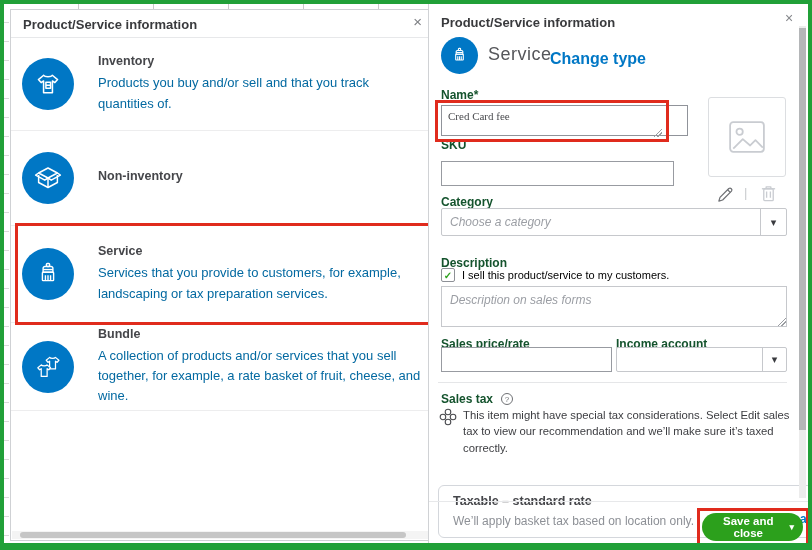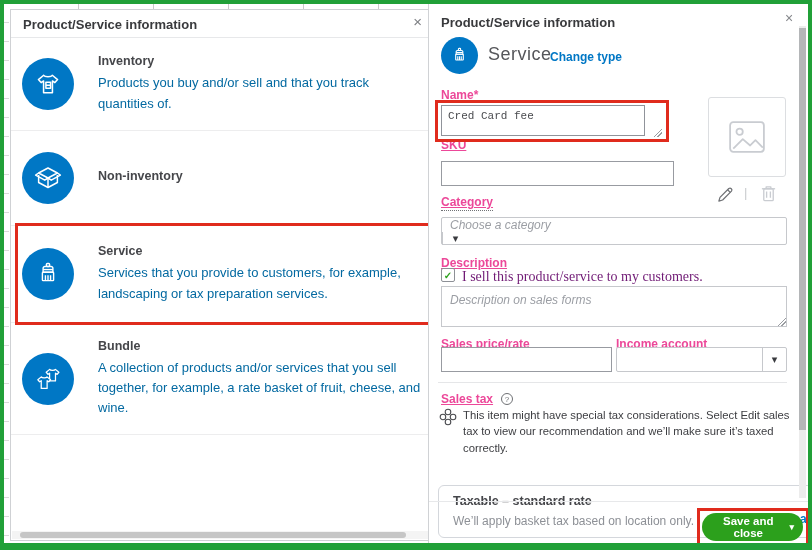--- a/index.html
+++ b/index.html
@@ -23,68 +23,68 @@
   .type-row { position:absolute; left:0; width:422px; display:flex; align-items:center;
     gap:24px; padding-left:11px; border-bottom:1px solid #ededee; background:#fff; }
   .type-circle { width:52px; height:52px; border-radius:50%; background:#0077c5;
     flex:0 0 52px; display:flex; align-items:center; justify-content:center; }
   .type-text { width:330px; }
   .type-title { font-weight:bold; font-size:12.5px; color:#45464a; margin-bottom:5px; }
   .type-desc { font-size:13px; color:#0369a1; line-height:1.55; }
   .row-1 { top:28px;  height:93px; }
   .row-2 { top:121px; height:95px; }
   .row-3 { top:216px; height:97px; }
-  .row-4 { top:313px; height:112px; }
+  .row-4 { top:313px; height:88px; }
   .service-annotation { position:absolute; left:4px; top:213px; width:418px; height:102px;
     border:3px solid #e02b1d; z-index:3; pointer-events:none; }
   .ld-hscroll { position:absolute; bottom:1px; left:1px; right:1px; height:8px; background:#f4f4f4; }
   .ld-hscroll-thumb { position:absolute; left:8px; top:1px; width:386px; height:6px; background:#c6c6c6; border-radius:3px; }
 
   
   .right-panel { position:absolute; left:424px; top:0; width:380px; height:539px;
     background:#fff; border-left:1px solid #d0d2d5; z-index:5; }
   .right-panel > * { position:absolute; }
   .rp-title { left:12px; top:11px; font-size:13px; font-weight:bold; color:#393a3d; }
   .rp-close { left:356px; top:6px; font-size:14px; color:#85878b; cursor:pointer; }
   .rp-vscroll { left:370px; top:22px; width:7px; height:472px; background:#ececec; }
   .rp-vscroll-thumb { position:absolute; left:0; top:2px; width:7px; height:402px; background:#b4b6b8; }
 
   .rp-type-circle { left:12px; top:33px; width:37px; height:37px; border-radius:50%;
     background:#0077c5; display:flex; align-items:center; justify-content:center; }
   .rp-type-name { left:59px; top:40px; font-size:18px; color:#55565a; letter-spacing:.5px; }
-  .rp-change-link { left:121px; top:46px; font-size:12px; font-weight:600; color:#0077c5; cursor:pointer; }
-
-  .fld-label { font-size:12px; font-weight:bold; color:#ec4899;text-decoration:underline; }
+  .rp-change-link { left:121px; top:46px; font-size:16px; font-weight:600; color:#0077c5; cursor:pointer; }
+
+  .fld-label { font-size:12px; font-weight:bold; color:#14532d; }
   .lbl-name { left:12px; top:84px; }
   .name-annotation { left:6px; top:96px; width:234px; height:42px; border:3px solid #e02b1d; pointer-events:none; z-index:4; }
-  .name-textarea { left:12px; top:101px; width:204px; height:31px; border:1px solid #90939a;
-    font-family:Liberation Mono, monospace; font-size:11px; color:#4a4b4f; padding:4px 6px; resize:none; outline:none; }
+  .name-textarea { left:12px; top:101px; width:247px; height:31px; border:1px solid #90939a;
+    font-family:Liberation Serif, serif; font-size:11px; color:#4a4b4f; padding:4px 6px; resize:none; outline:none; }
   .img-box { left:279px; top:93px; width:78px; height:80px; border:1px solid #dcdee1;
     border-radius:3px; display:flex; align-items:center; justify-content:center; }
   .img-pencil { left:287px; top:181px; }
   .img-sep { left:315px; top:181px; color:#c9cbce; font-size:13px; }
   .img-trash { left:331px; top:180px; }
 
   .lbl-sku { left:12px; top:134px; }
   .sku-input { left:12px; top:157px; width:233px; height:25px; border:1px solid #989ba1;
     font-family:"Liberation Sans",sans-serif; font-size:11px; padding:0 6px; outline:none; }
 
   .lbl-category { left:12px; top:191px; border-bottom:1px dotted #707276; padding-bottom:1px; }
   .select { border:1px solid #c6c8cc; border-radius:2px; background:#fff; display:flex; align-items:stretch; cursor:pointer; }
-  .cat-select { left:12px; top:213px; width:346px; height:28px;flex-direction:column; }
+  .cat-select { left:12px; top:204px; width:346px; height:28px; }
   .select-placeholder { flex:1; display:flex; align-items:center; padding-left:8px;
     font-style:italic; font-size:12px; color:#9b9ea4; }
   .select-caret { width:26px; border-left:1px solid #c6c8cc; display:flex; align-items:center;
     justify-content:center; font-size:11px; color:#3a3b3f; }
 
   .lbl-desc { left:12px; top:252px; }
   .sell-checkbox { left:12px; top:264px; width:14px; height:14px; border:1px solid #8d9096;
     border-radius:2px; display:flex; align-items:center; justify-content:center;
     font-size:10px; font-weight:bold; color:#2ca01c; cursor:pointer; }
-  .sell-label { left:33px; top:265px; font-size:14px; color:#701a75;font-family:Liberation Serif, serif; }
+  .sell-label { left:33px; top:265px; font-size:11px; color:#000000; }
   .desc-textarea { left:12px; top:282px; width:346px; height:41px; border:1px solid #c6c8cc;
     font-family:"Liberation Sans",sans-serif; font-size:12px; padding:6px 8px; resize:none; outline:none; }
   .desc-textarea::placeholder, .name-textarea::placeholder { font-style:italic; color:#9b9ea4; }
   .fake-resize { width:8px; height:8px; pointer-events:auto; z-index:6;
     background:
       linear-gradient(135deg, transparent 0 46%, #9a9da2 46% 54%, transparent 54% 68%, #9a9da2 68% 78%, transparent 78%); }
   .rh-name { left:225px; top:125px; }
   .rh-desc { left:349px; top:314px; }
 
   .lbl-price { left:12px; top:333px; }

